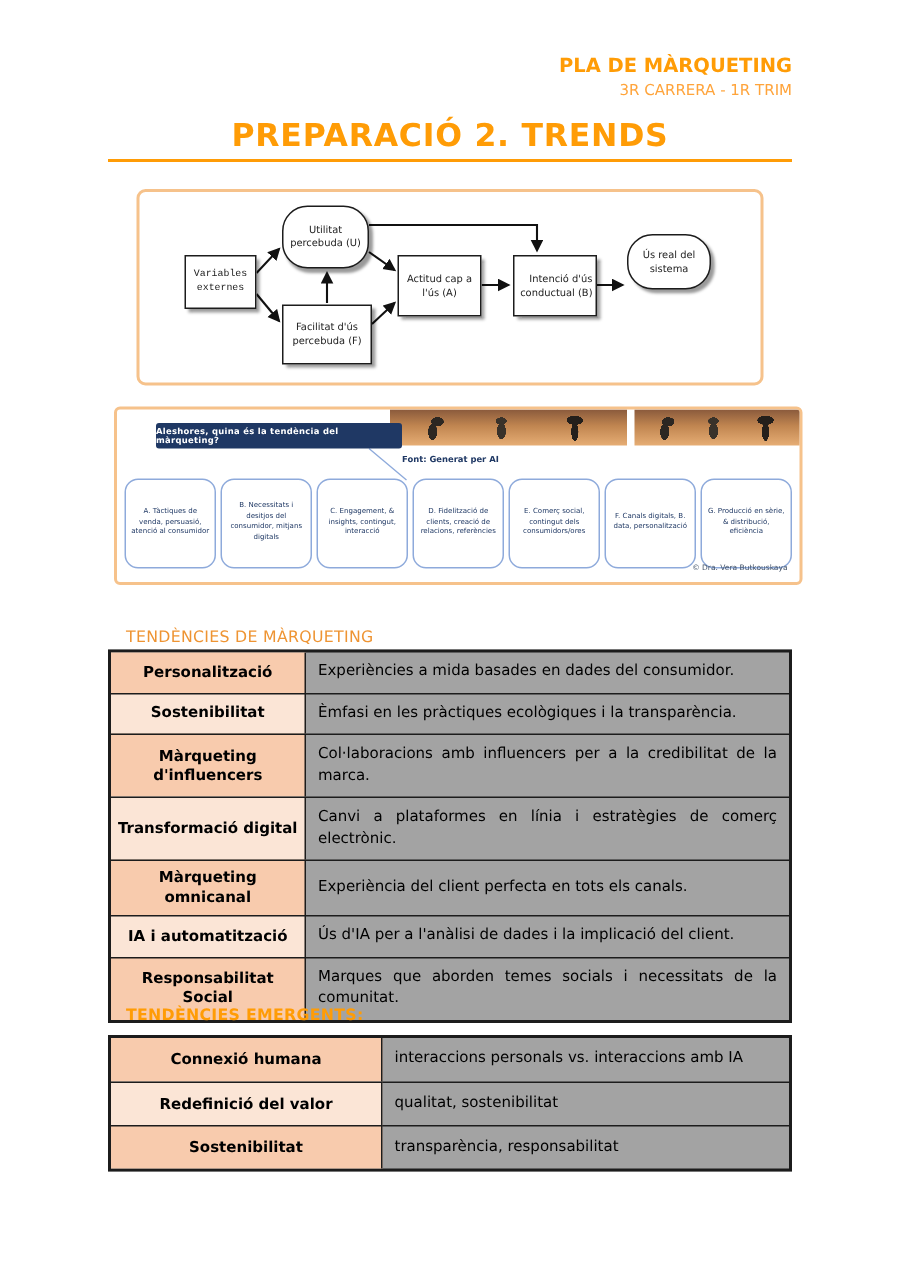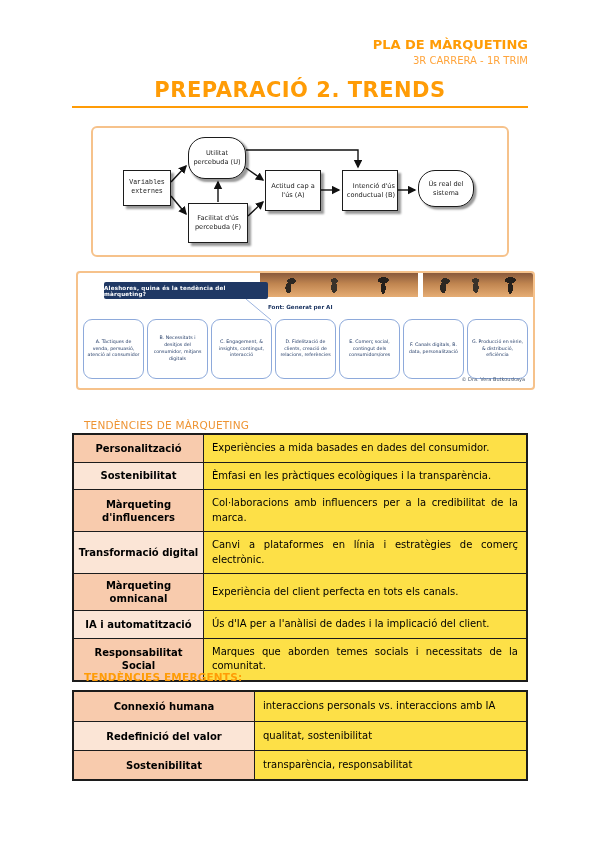--- a/index.html
+++ b/index.html
@@ -51,21 +51,21 @@
                padding:2px 3px;box-sizing:border-box;background:#fff;}
   .slide-credit{position:absolute;right:8px;top:103px;font-size:5px;color:#44546A;}
 
   
   .sec-heading{position:absolute;left:72px;font-size:10.5px;letter-spacing:.2px;margin-left:12px;}
   #heading-trends{top:419px;color:#EE9433;}
   #heading-emerging{top:671px;color:#FF9C06;font-weight:bold;}
 
   
   .data-table{position:absolute;left:72px;width:456px;border:2px solid #1c1c1c;
-              display:grid;box-sizing:border-box;background:#fde047;}
+              display:grid;box-sizing:border-box;background:#a3a3a3;}
   #table-trends{top:433px;grid-template-columns:130px 1fr;}
   #table-emerging{top:690px;grid-template-columns:181px 1fr;}
   .cell{box-sizing:border-box;font-size:10px;color:#000;}
   .cell.term{font-weight:bold;text-align:center;display:flex;align-items:center;justify-content:center;
              border-right:1.5px solid #1c1c1c;padding:5px 4px;line-height:1.3;}
   .cell.desc{padding:6px 8px;display:flex;align-items:center;line-height:1.45;}
   .cell.desc > span{display:block;width:100%;text-align:justify;}
   .rt + .rt2, .row-border{border-top:1.5px solid #1c1c1c;}
   .shade-a{background:#F8CBAD;}
   .shade-b{background:#FBE5D6;}
@@ -100,21 +100,21 @@
         <polyline points="153,22 265,22 265,39" marker-end="url(#ah)"></polyline>
         <line x1="228" y1="62" x2="246" y2="62" marker-end="url(#ah)"></line>
         <line x1="305" y1="62" x2="322" y2="62" marker-end="url(#ah)"></line>
       </g>
     </svg>
     <div class="tam-box" style="left:30px;top:42px;width:48px;height:36px;font-family:Liberation Mono, monospace;">Variables externes</div>
     <div class="tam-box" style="left:95px;top:9px;width:58px;height:42px;border-radius:17px;">Utilitat percebuda (U)</div>
     <div class="tam-box" style="left:95px;top:75px;width:60px;height:40px;">Facilitat d'ús percebuda (F)</div>
     <div class="tam-box" style="left:172px;top:42px;width:56px;height:41px;">Actitud cap a l'ús (A)</div>
     <div class="tam-box" style="left:249px;top:42px;width:56px;height:41px;text-align:right;">Intenció d'ús conductual (B)</div>
-    <div class="tam-box" style="left:325px;top:42px;width:56px;height:37px;border-radius:17px;">Ús real del sistema</div>
+    <div class="tam-box" style="left:325px;top:28px;width:56px;height:37px;border-radius:17px;">Ús real del sistema</div>
   </div>
 
   <div class="fig" id="fig-slide">
     <div class="photo" style="left:182px;width:158px;"></div>
     <div class="photo" style="left:345px;width:112px;"></div>
     <svg id="slide-pointer" viewBox="0 0 455 115">
       <line x1="168" y1="26" x2="193" y2="47" stroke="#8EAADB" stroke-width="0.9"></line>
     </svg>
     <div class="slide-banner">Aleshores, quina és la tendència del màrqueting?</div>
     <div class="slide-source">Font: Generat per AI</div>

